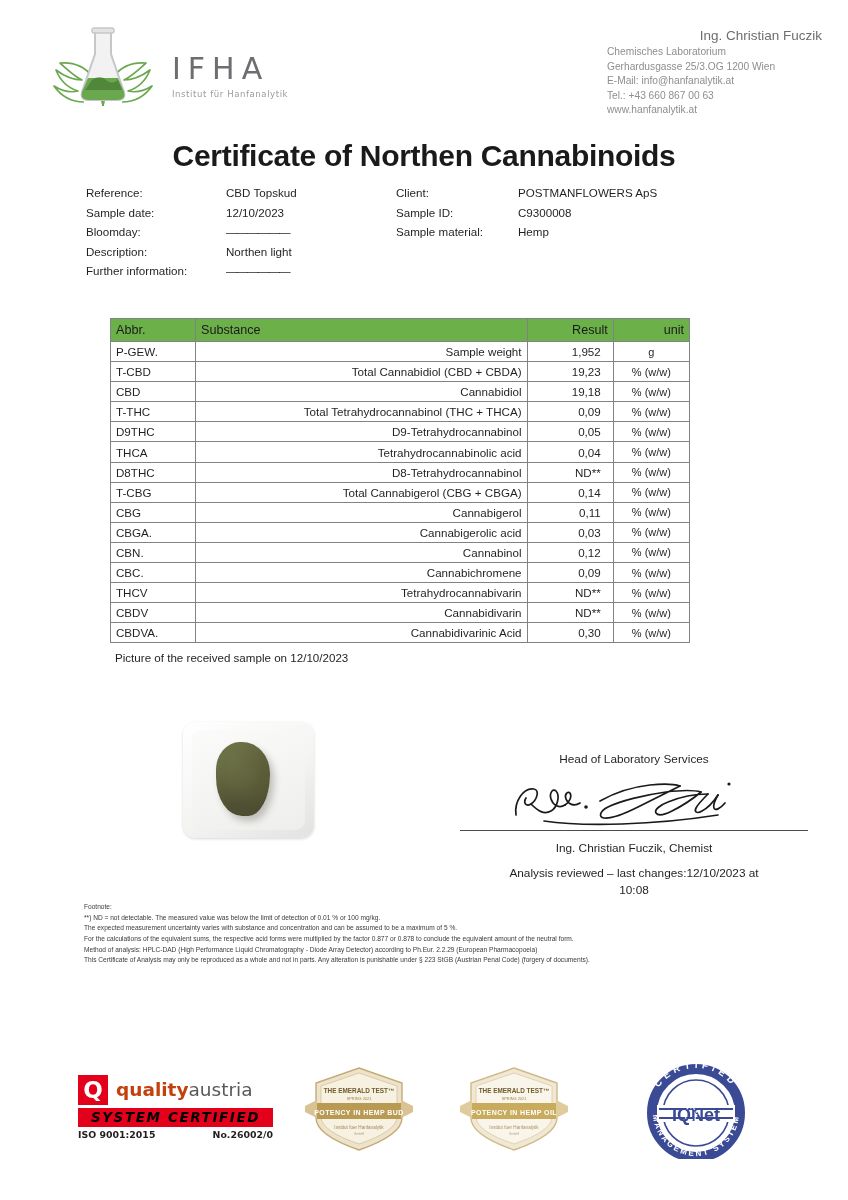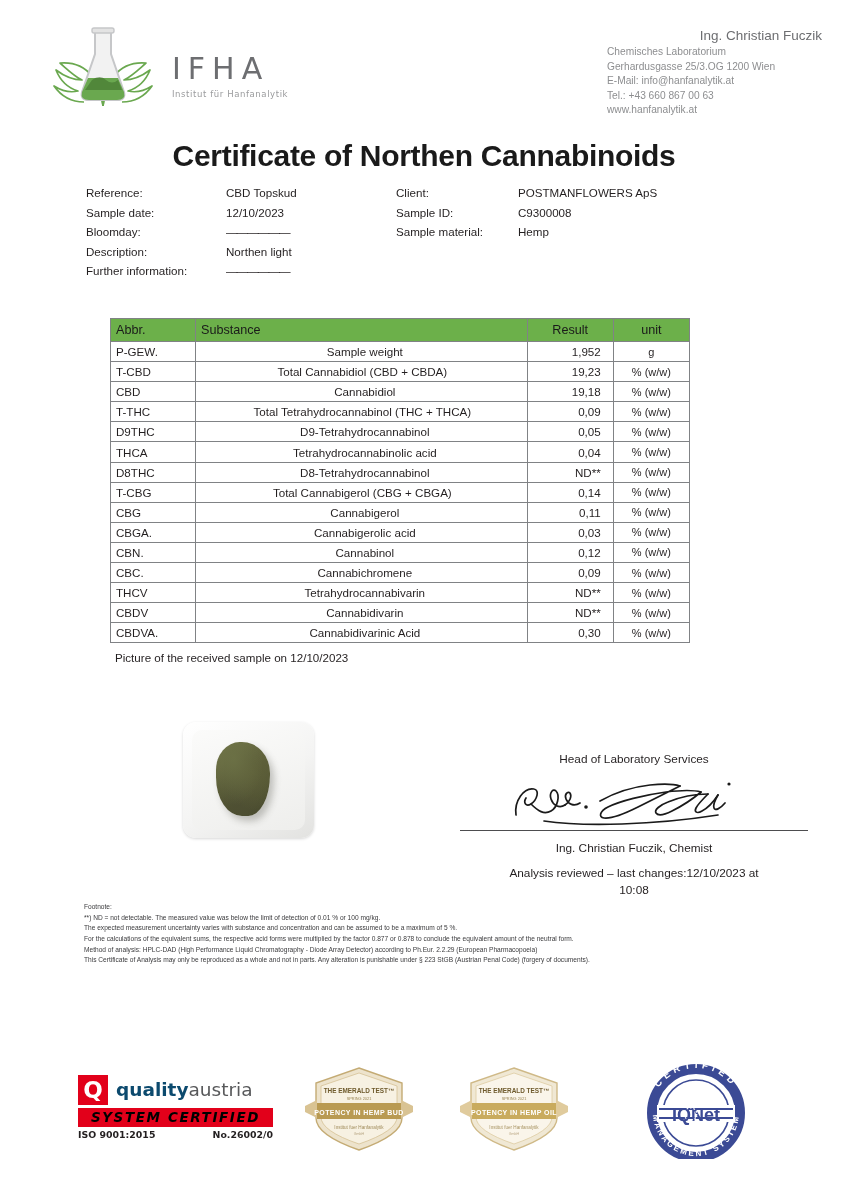--- a/index.html
+++ b/index.html
@@ -58,27 +58,27 @@
   .tbl th, .tbl td {
     border:1px solid #808285;
     padding:0 5px;
     height:19.1px;
     vertical-align:middle;
   }
   .tbl thead th {
     background:#6cb04a; color:#1a1a1a; font-weight:normal;
     font-size:12.6px; text-align:left; height:22px;
   }
-  .tbl thead th.c { text-align:center;margin-left:9px; }
+  .tbl thead th.c { text-align:right;margin-left:9px; }
   .col-abbr   { width:78px; }
   .col-subst  { width:344px; }
   .col-result { width:80px; }
   .col-unit   { width:70px; }
   td.abbr   { text-align:left; }
-  td.subst  { text-align:center; padding-left:12px; }
+  td.subst  { text-align:right; padding-left:12px; }
   td.result { text-align:right; padding-right:12px; }
   td.unit   { text-align:center; font-size:11px; }
   tr.bold td { font-weight:normal; }
   tr.bold td.subst { padding-left:7px; }
   tr.bold td.unit { font-weight:normal; }
 
   
   .pic-caption { position:absolute; top:651px; left:115px; font-size:11.6px; }
 
   .sample-photo {
@@ -128,21 +128,21 @@
     position:absolute; left:0; top:0; width:30px; height:30px;
     background:#e2001a; color:#ffffff;
     font-size:23px; font-weight:bold; line-height:30px; text-align:center;
     font-family:"DejaVu Sans", sans-serif;
   }
   .qa-name {
     position:absolute; left:38px; top:2px;
     font-size:18.5px; line-height:26px; color:#58595b;
     font-family:"DejaVu Sans", sans-serif;
   }
-  .qa-name b { color:#0c4a6e; font-weight:bold; }
+  .qa-name b { color:#c2410c; font-weight:bold; }
   .qa-bar {
     margin-top:3px; background:#e2001a; color:#000000;
     font-size:13.5px; font-weight:bold; letter-spacing:1.6px;
     text-align:center; height:19px; line-height:19px;
     font-family:"DejaVu Sans", sans-serif;
     font-style:italic;
   }
   .qa-foot {
     margin-top:2px; font-size:9.4px; font-weight:bold; color:#231f20;
     display:flex; justify-content:space-between;

